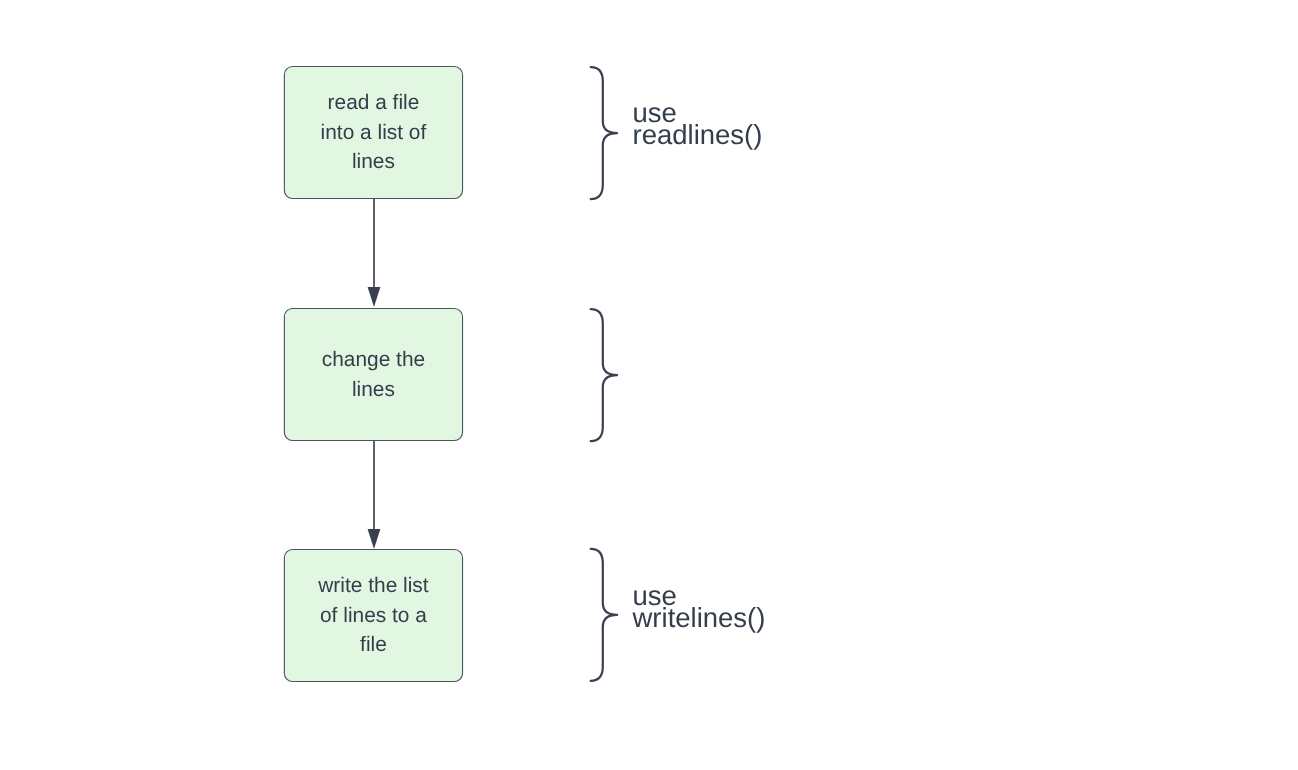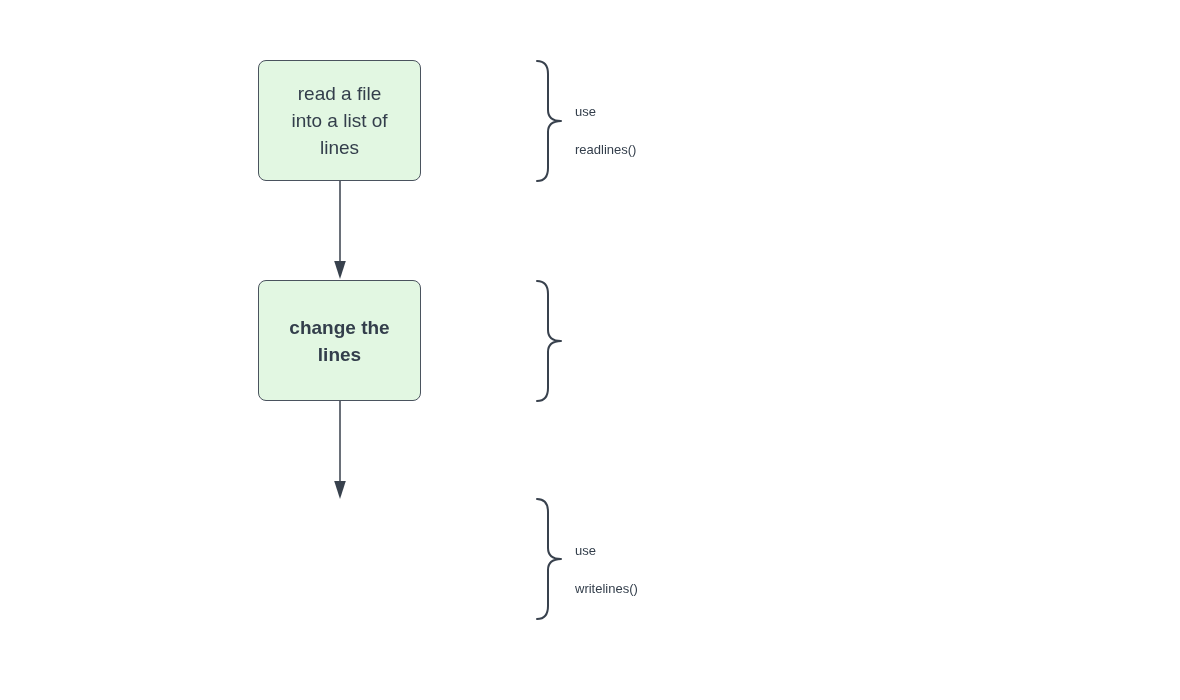--- a/index.html
+++ b/index.html
@@ -28,21 +28,21 @@
     display: flex;
     align-items: center;
     justify-content: center;
     text-align: center;
     font-size: 19px;
     line-height: 27px;
     white-space: pre-line;
     color: #333e4b;
   }
   .box-1 { top: 60px; }
-  .box-2 { top: 280px; font-weight: bold; }
+  .box-2 { top: 280px; }
   .box-3 { top: 499px; }
 
   .arrow-svg {
     position: absolute;
     left: 331px;
     width: 18px;
     height: 99px;
   }
   .arrow-1 { top: 181px; }
   .arrow-2 { top: 401px; }
@@ -54,22 +54,22 @@
     height: 124px;
   }
   .brace-1 { top: 59px; }
   .brace-2 { top: 279px; }
   .brace-3 { top: 497px; }
 
   .annotation {
     position: absolute;
     left: 575px;
     width: 200px;
-    font-size: 13px;
-    line-height: 38px;
+    font-size: 25px;
+    line-height: 20px;
     white-space: pre-line;
     text-align: left;
     color: #333e4b;
   }
   .ann-1 { top: 93px; }
   .ann-2 { top: 313px; }
   .ann-3 { top: 532px; }
 </style>
 </head>
 <body>
@@ -98,20 +98,23 @@
   <svg class="arrow-svg arrow-2" viewBox="0 0 18 99">
     <line x1="9" y1="0" x2="9" y2="81" stroke="#38414d" stroke-width="1.5"></line>
     <polygon points="9,98 3.2,80 14.8,80" fill="#38414d"></polygon>
   </svg>
 
   <svg class="brace-svg brace-2" viewBox="0 0 30 124">
     <path d="M 3 2 Q 14 2 14 15 L 14 51 Q 14 62 27 62 Q 14 62 14 73 L 14 109 Q 14 122 3 122" fill="none" stroke="#38414d" stroke-width="2" stroke-linecap="round" stroke-linejoin="round"></path>
   </svg>
 
 
+  <div class="flow-box box-3">write the list
+of lines to a
+file</div>
 
   <svg class="brace-svg brace-3" viewBox="0 0 30 124">
     <path d="M 3 2 Q 14 2 14 15 L 14 51 Q 14 62 27 62 Q 14 62 14 73 L 14 109 Q 14 122 3 122" fill="none" stroke="#38414d" stroke-width="2" stroke-linecap="round" stroke-linejoin="round"></path>
   </svg>
 
   <div class="annotation ann-3">use
 writelines()</div>
 
 </div>
 

